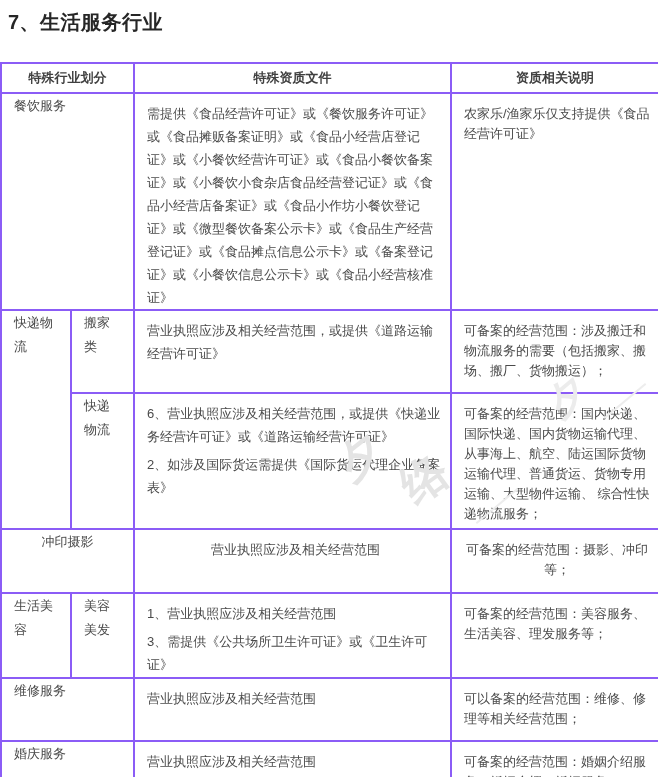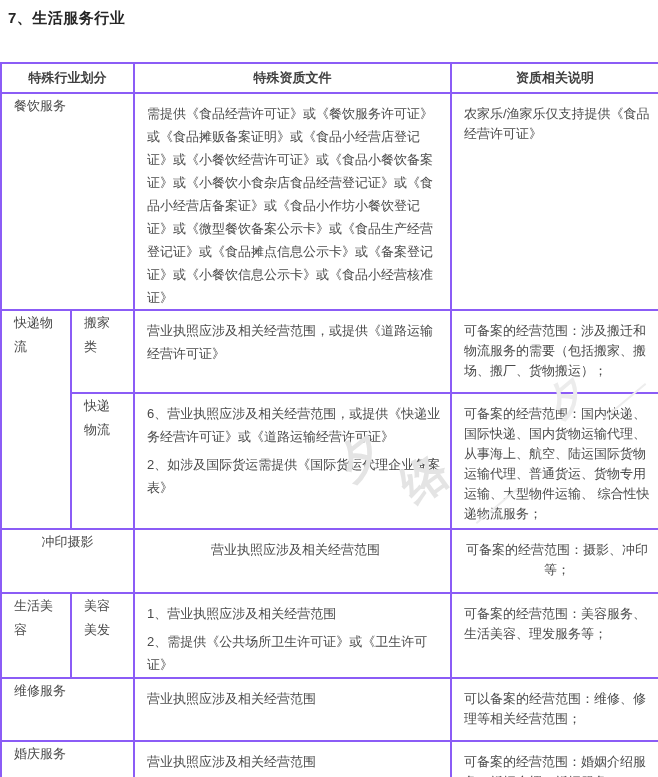--- a/index.html
+++ b/index.html
@@ -4,21 +4,21 @@
 <style>
   * { margin: 0; padding: 0; box-sizing: border-box; }
   html, body { background: #ffffff; }
   body {
     width: 658px; height: 777px; overflow: hidden; position: relative;
     font-family: "Liberation Sans", "DejaVu Sans", sans-serif;
     color: #4a4a4a;
   }
   .page-title {
     position: absolute; top: 9px; left: 8px;
-    font-size: 15px; font-weight: bold; color: #262626;
+    font-size: 20px; font-weight: bold; color: #262626;
     letter-spacing: 0.5px;
     text-align: right;
   }
   table.qual-table {
     position: absolute; top: 62px; left: 0;
     width: 658px; table-layout: fixed;
     border-collapse: collapse;
     background: transparent;
   }
   .qual-table th, .qual-table td {
@@ -126,21 +126,21 @@
           <p>营业执照应涉及相关经营范围</p>
         </td>
     <td class="c-note">可备案的经营范围：摄影、冲印等；</td>
   </tr>
 
   <tr class="r-meirong">
     <td class="c-ind">生活美容</td>
     <td class="c-ind">美容美发</td>
     <td class="c-docs">
       <p>1、营业执照应涉及相关经营范围</p>
-      <p>2、需提供《公共场所卫生许可证》或《卫生许可证》</p>
+      <p>3、需提供《公共场所卫生许可证》或《卫生许可证》</p>
     </td>
     <td class="c-note">可备案的经营范围：美容服务、生活美容、理发服务等；</td>
   </tr>
 
   <tr class="r-weixiu">
     <td colspan="2" class="c-ind">维修服务</td>
     <td class="c-docs">
           <p>营业执照应涉及相关经营范围</p>
         </td>
     <td class="c-note">可以备案的经营范围：维修、修理等相关经营范围；</td>

